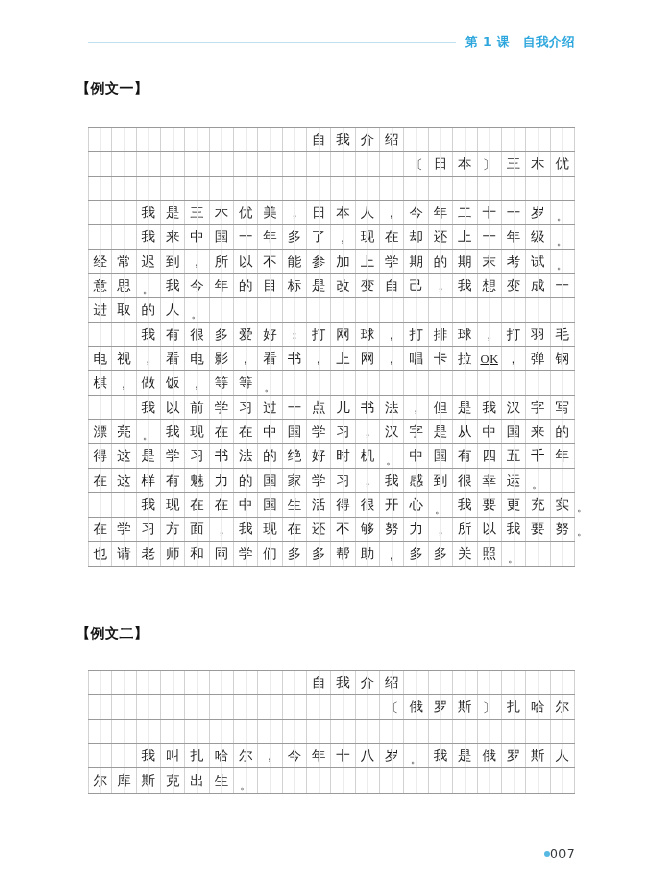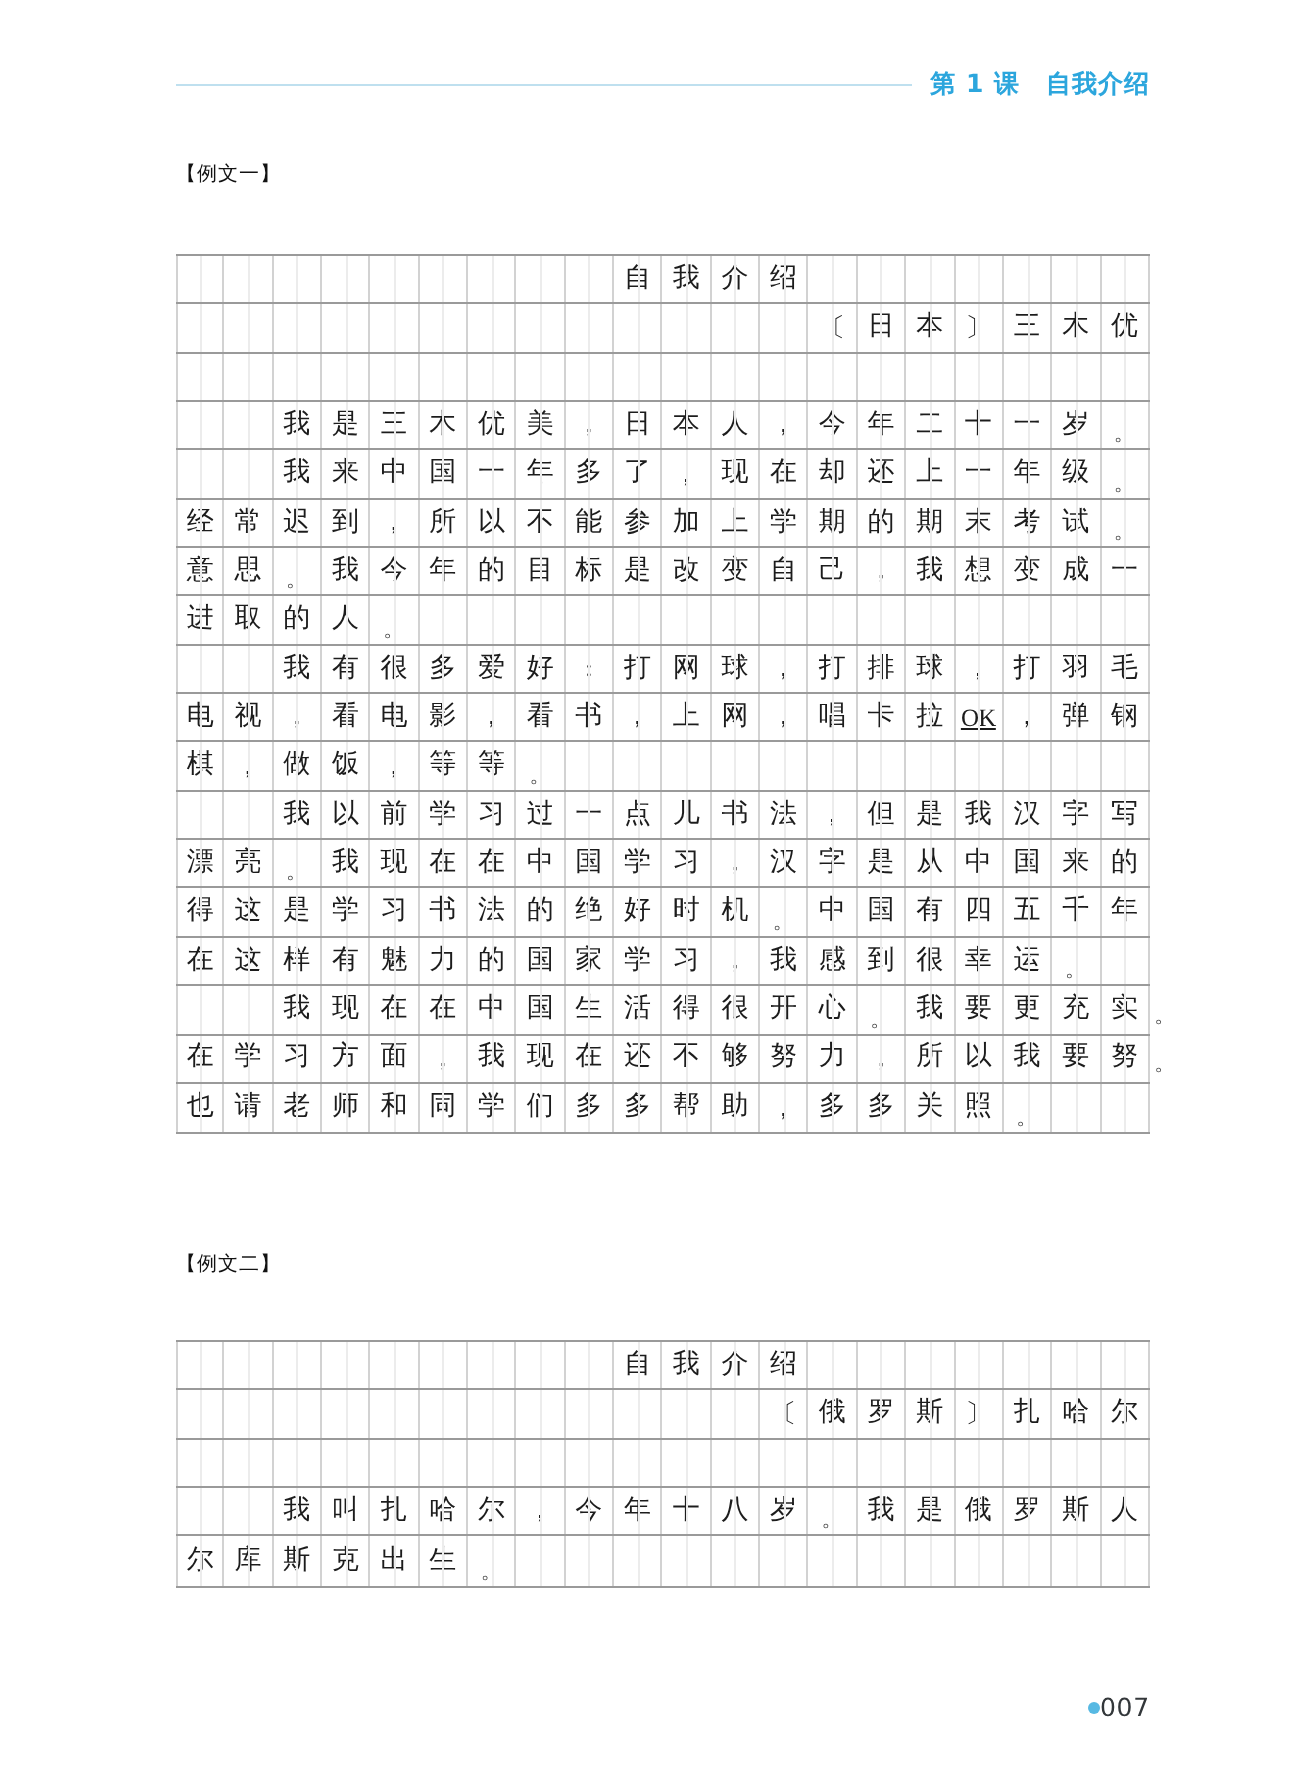--- a/index.html
+++ b/index.html
@@ -38,23 +38,23 @@
     color: #2ca6dd;
     letter-spacing: 0.5px;
     white-space: pre;
     font-family: "DejaVu Sans", sans-serif;
     font-weight: 600;
   }
 
   
   .section-label {
     position: absolute;
-    left: 88px;
-    font-size: 10px;
-    font-weight: 400;
+    left: 76px;
+    font-size: 14px;
+    font-weight: 700;
     color: #121212;
     letter-spacing: 0.5px;
     white-space: pre;
     font-family: "DejaVu Sans", sans-serif;
   }
   #label-1 { top: 80px; }
   #label-2 { top: 625px; }
 
   
   .grid {

